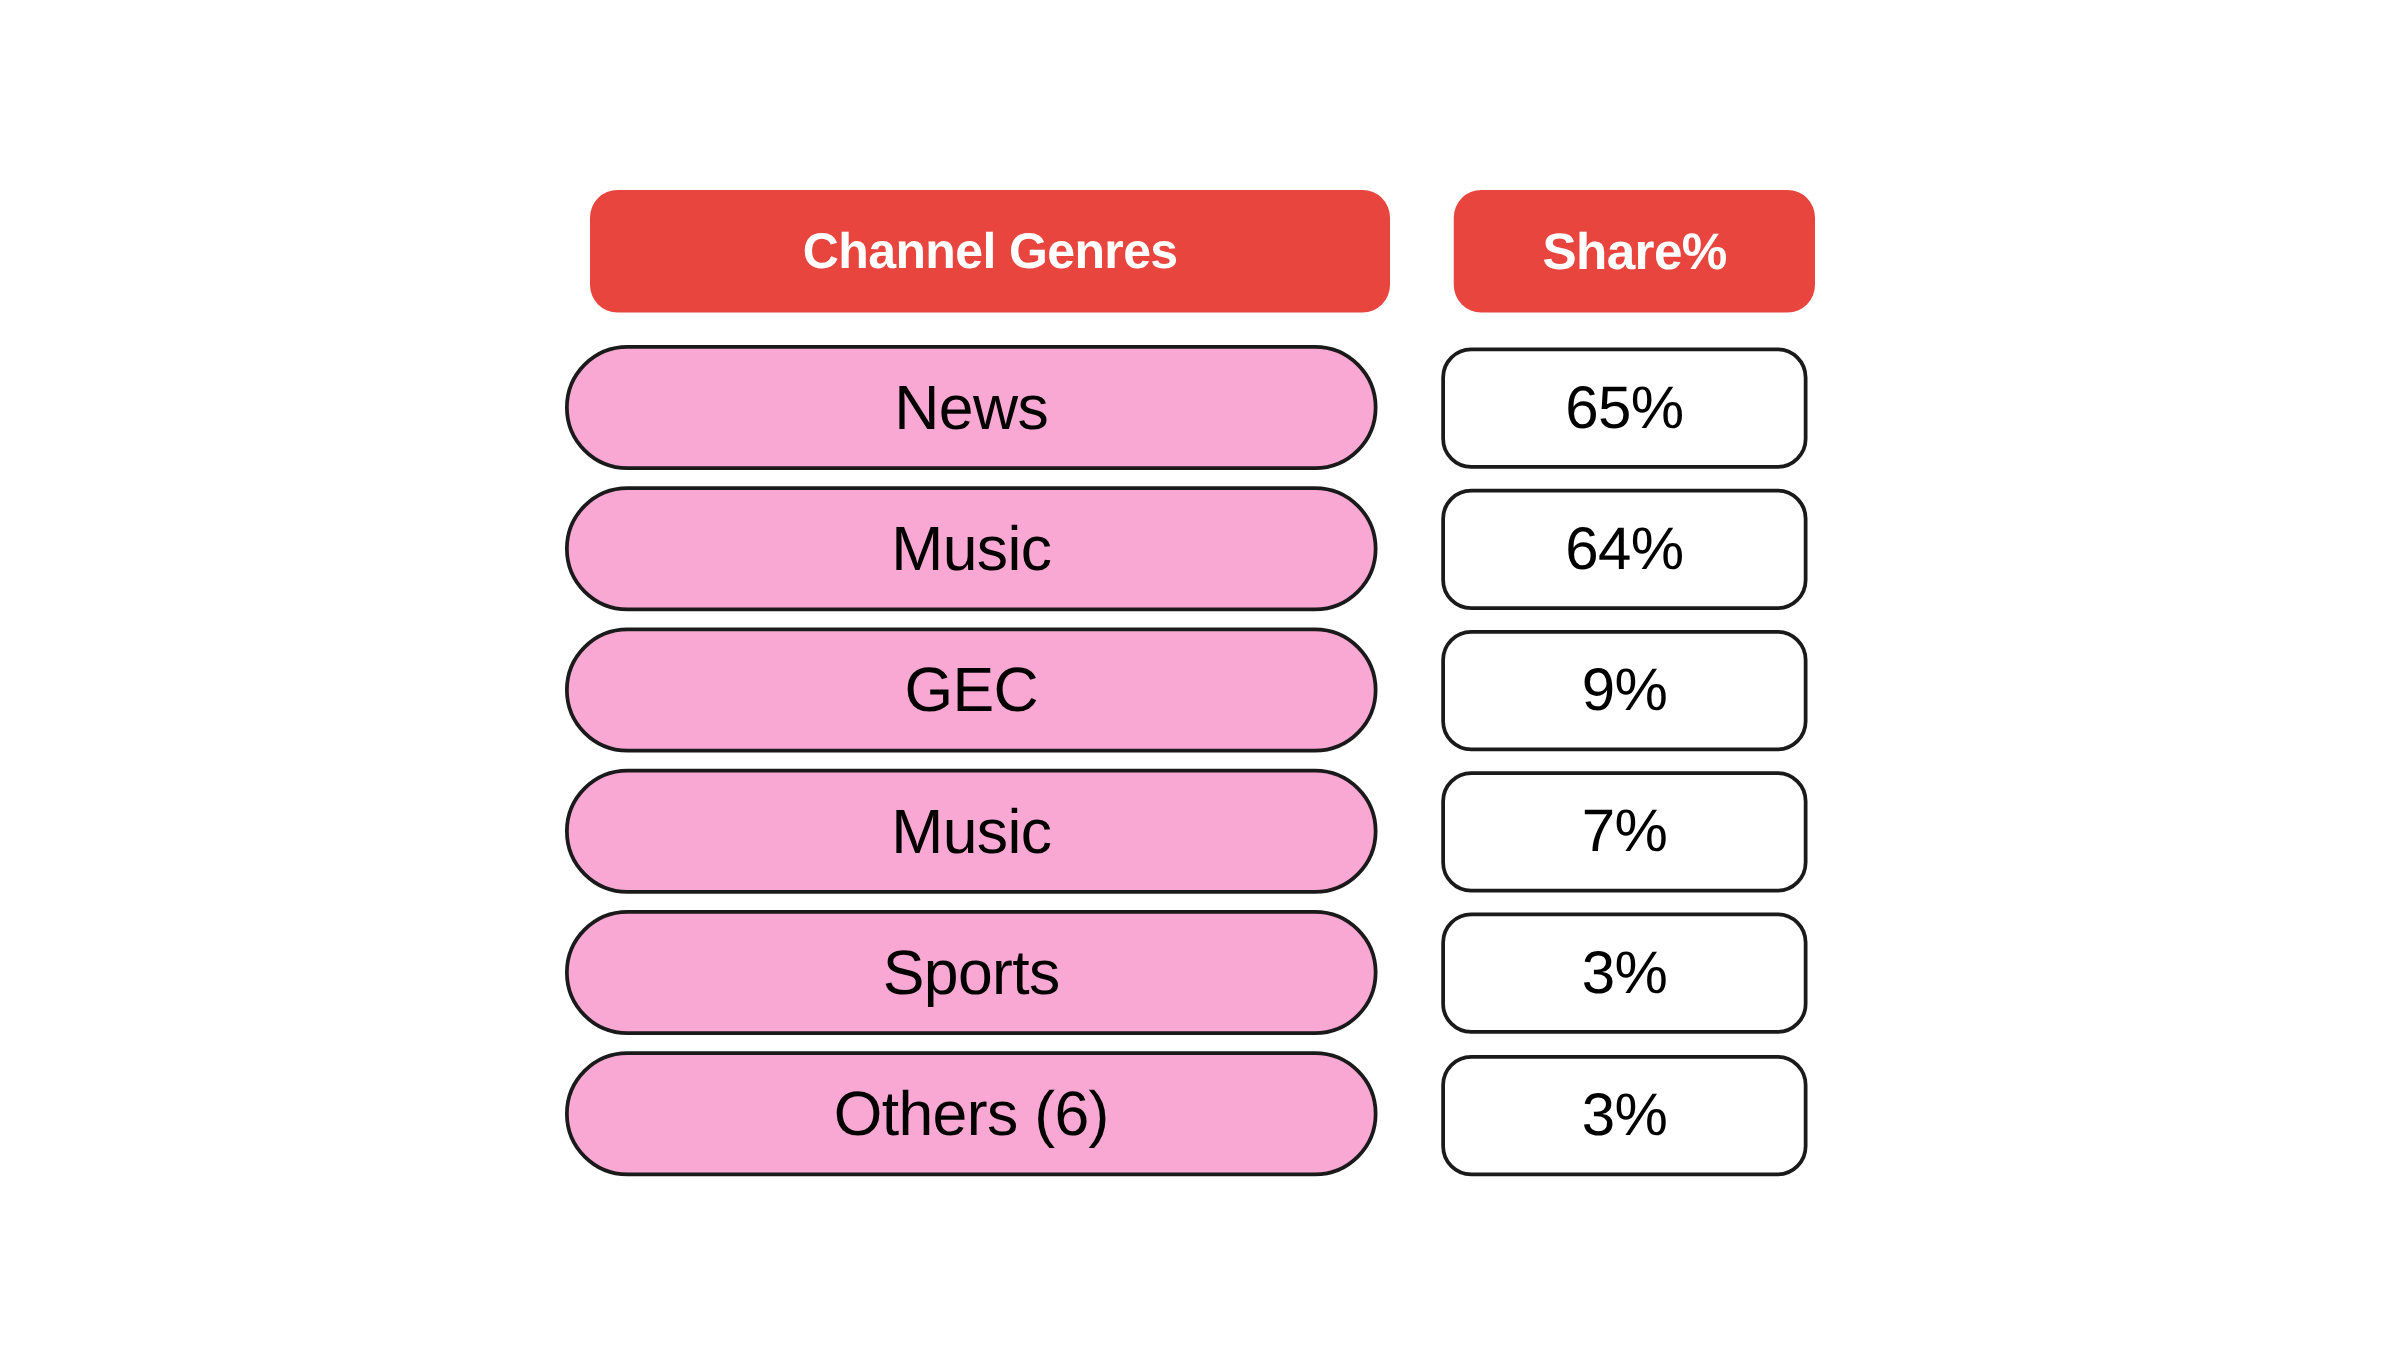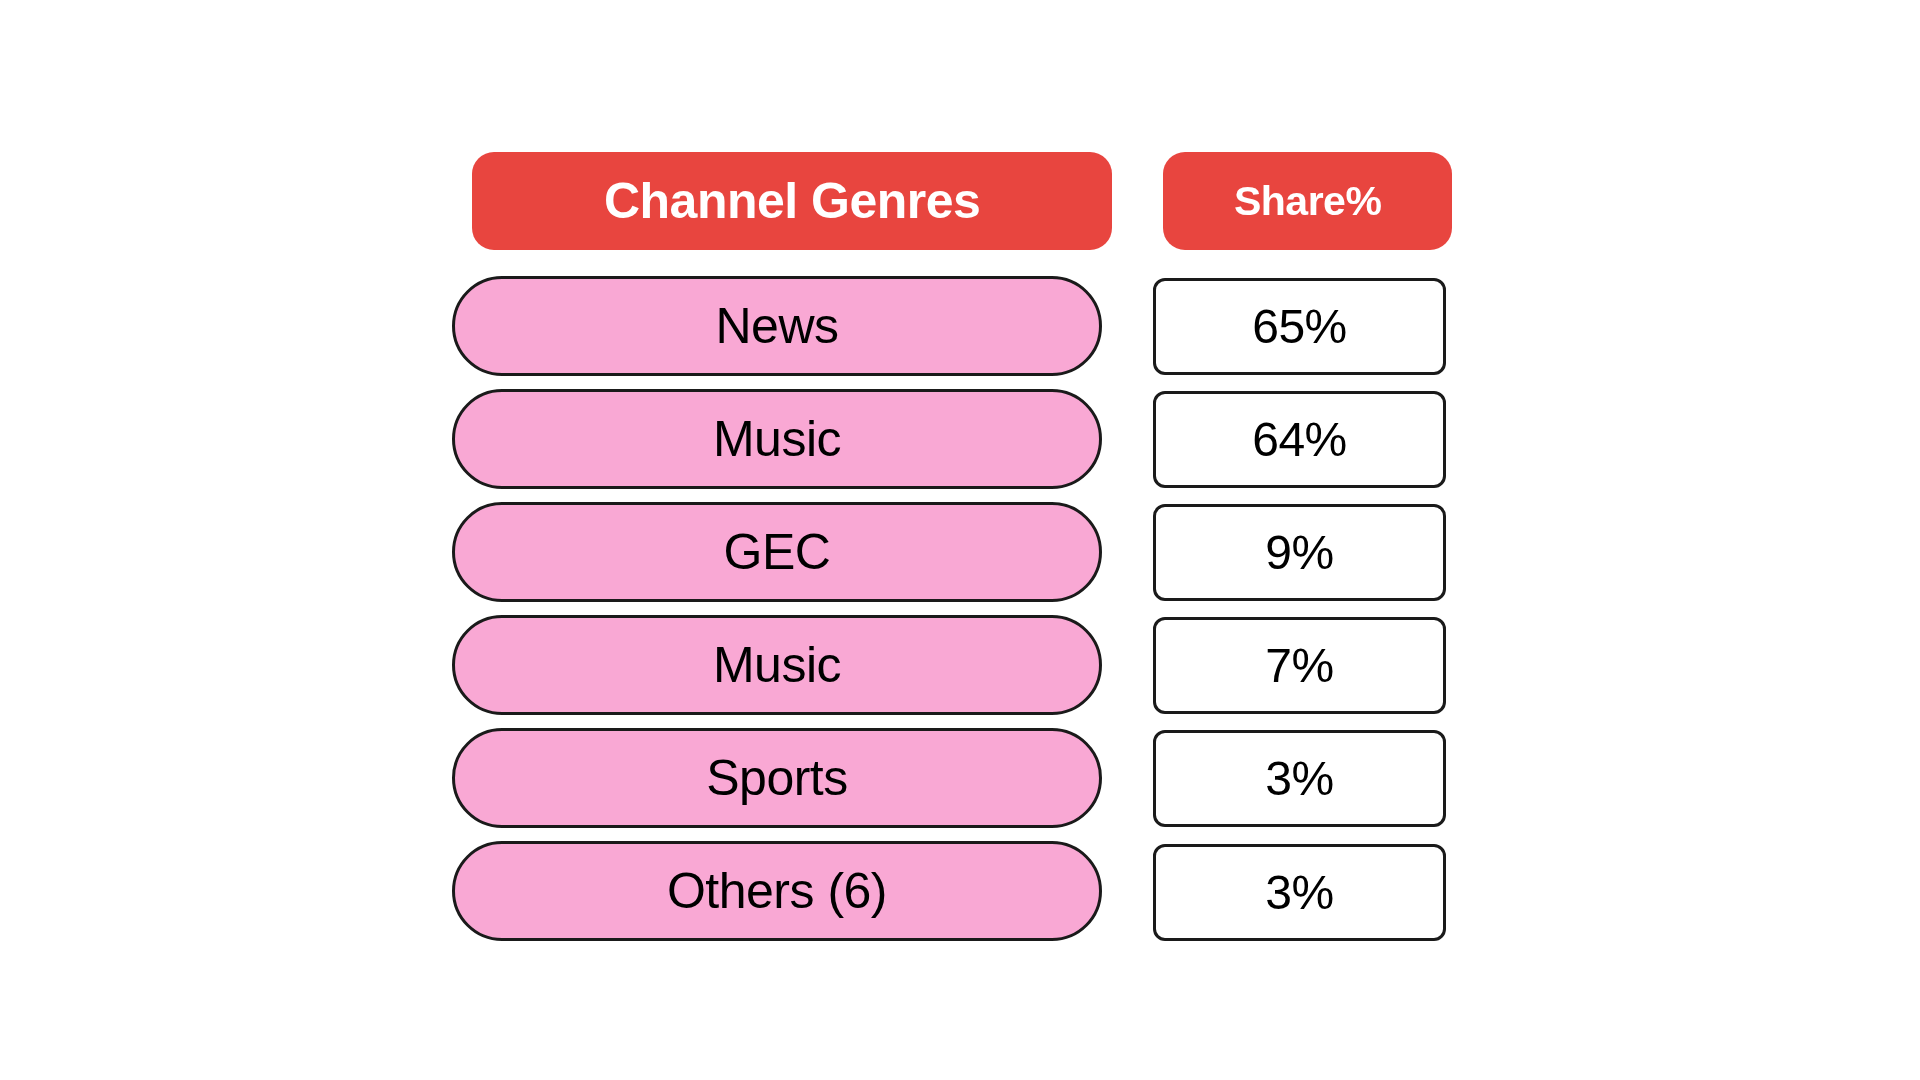--- a/index.html
+++ b/index.html
@@ -38,21 +38,21 @@
     justify-content: center;
     height: 98px;
     box-sizing: border-box;
     font-weight: 700;
     letter-spacing: -0.5px;
     user-select: none;
   }
 
   .header-cell.genre {
     width: 650px;
-    font-size: 50px;
+    font-size: 40px;
     margin-left: 20px;
   }
 
   .header-cell.share {
     width: 293px;
     margin-left: 51px;
     font-size: 41px;
   }
 
   
@@ -85,21 +85,21 @@
     background: #f9a8d4;
     letter-spacing: -0.5px;
   }
 
   .share-cell {
     width: 293px;
     height: 97px;
     margin-left: 51px;
     box-sizing: border-box;
     border: 3px solid #1a1a1a;
-    border-radius: 12px;
+    border-radius: 24px;
     display: flex;
     align-items: center;
     justify-content: center;
     font-size: 48px;
     color: #000000;
     background: #ffffff;
     letter-spacing: -0.5px;
   }
 </style>
 </head>

